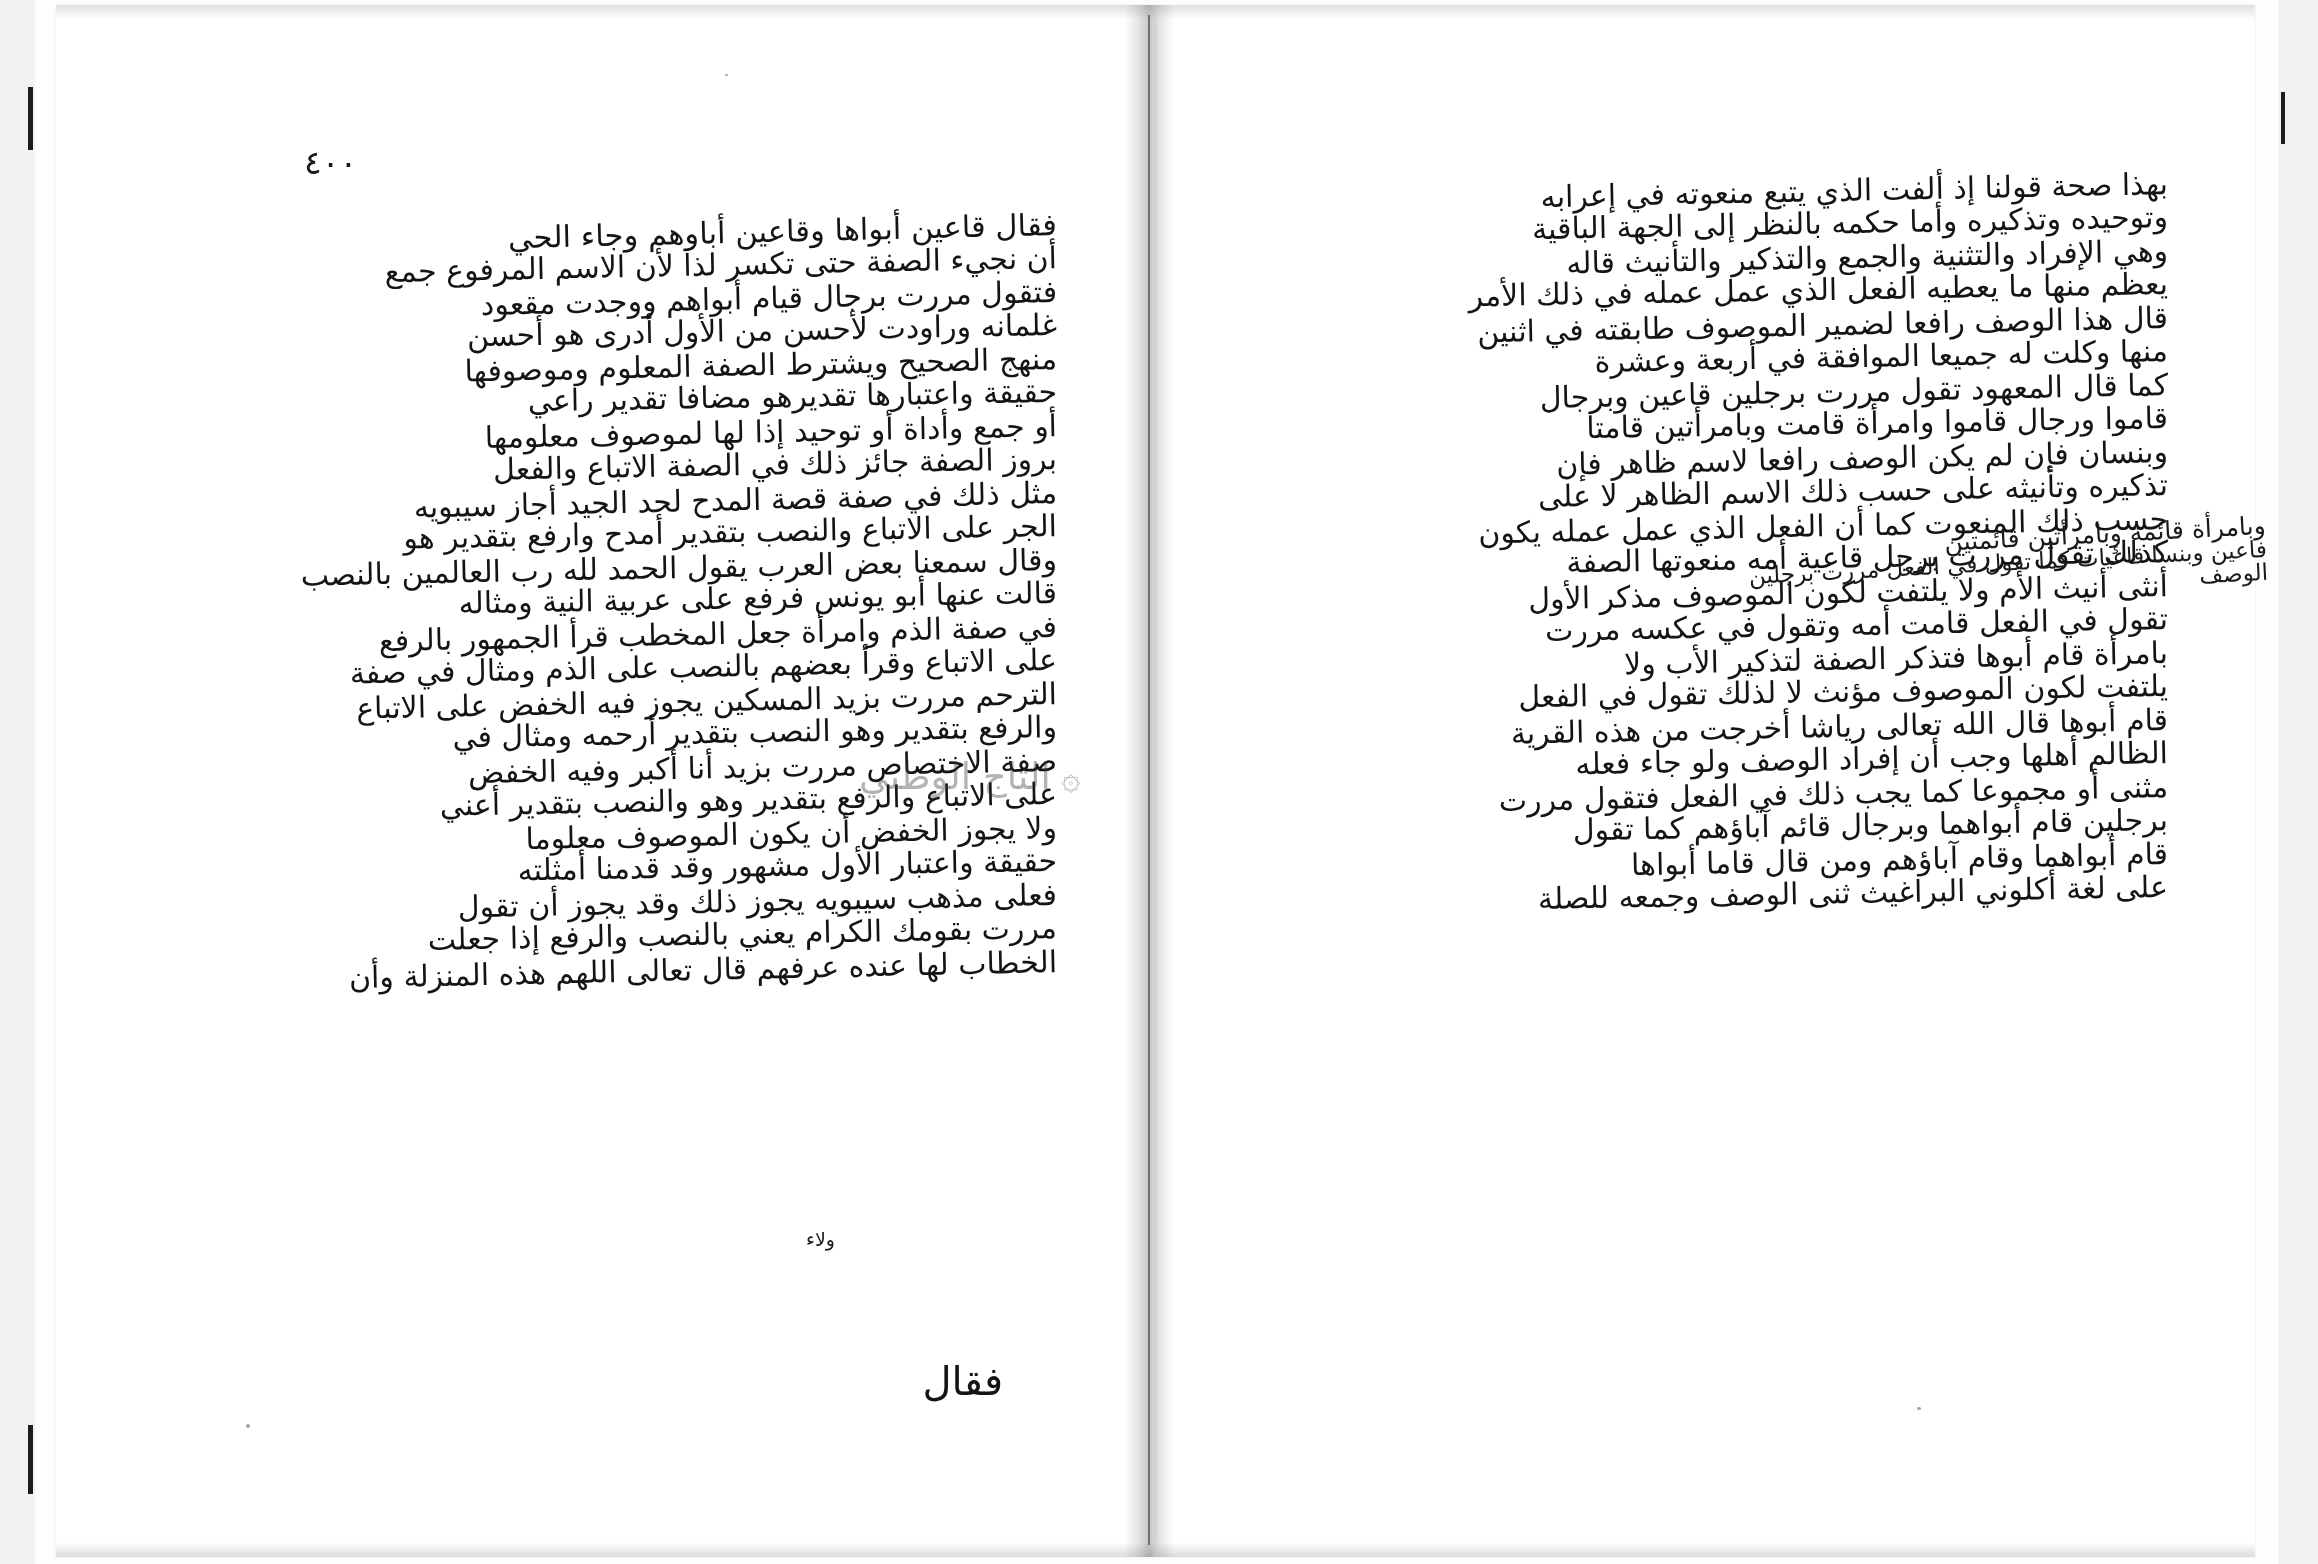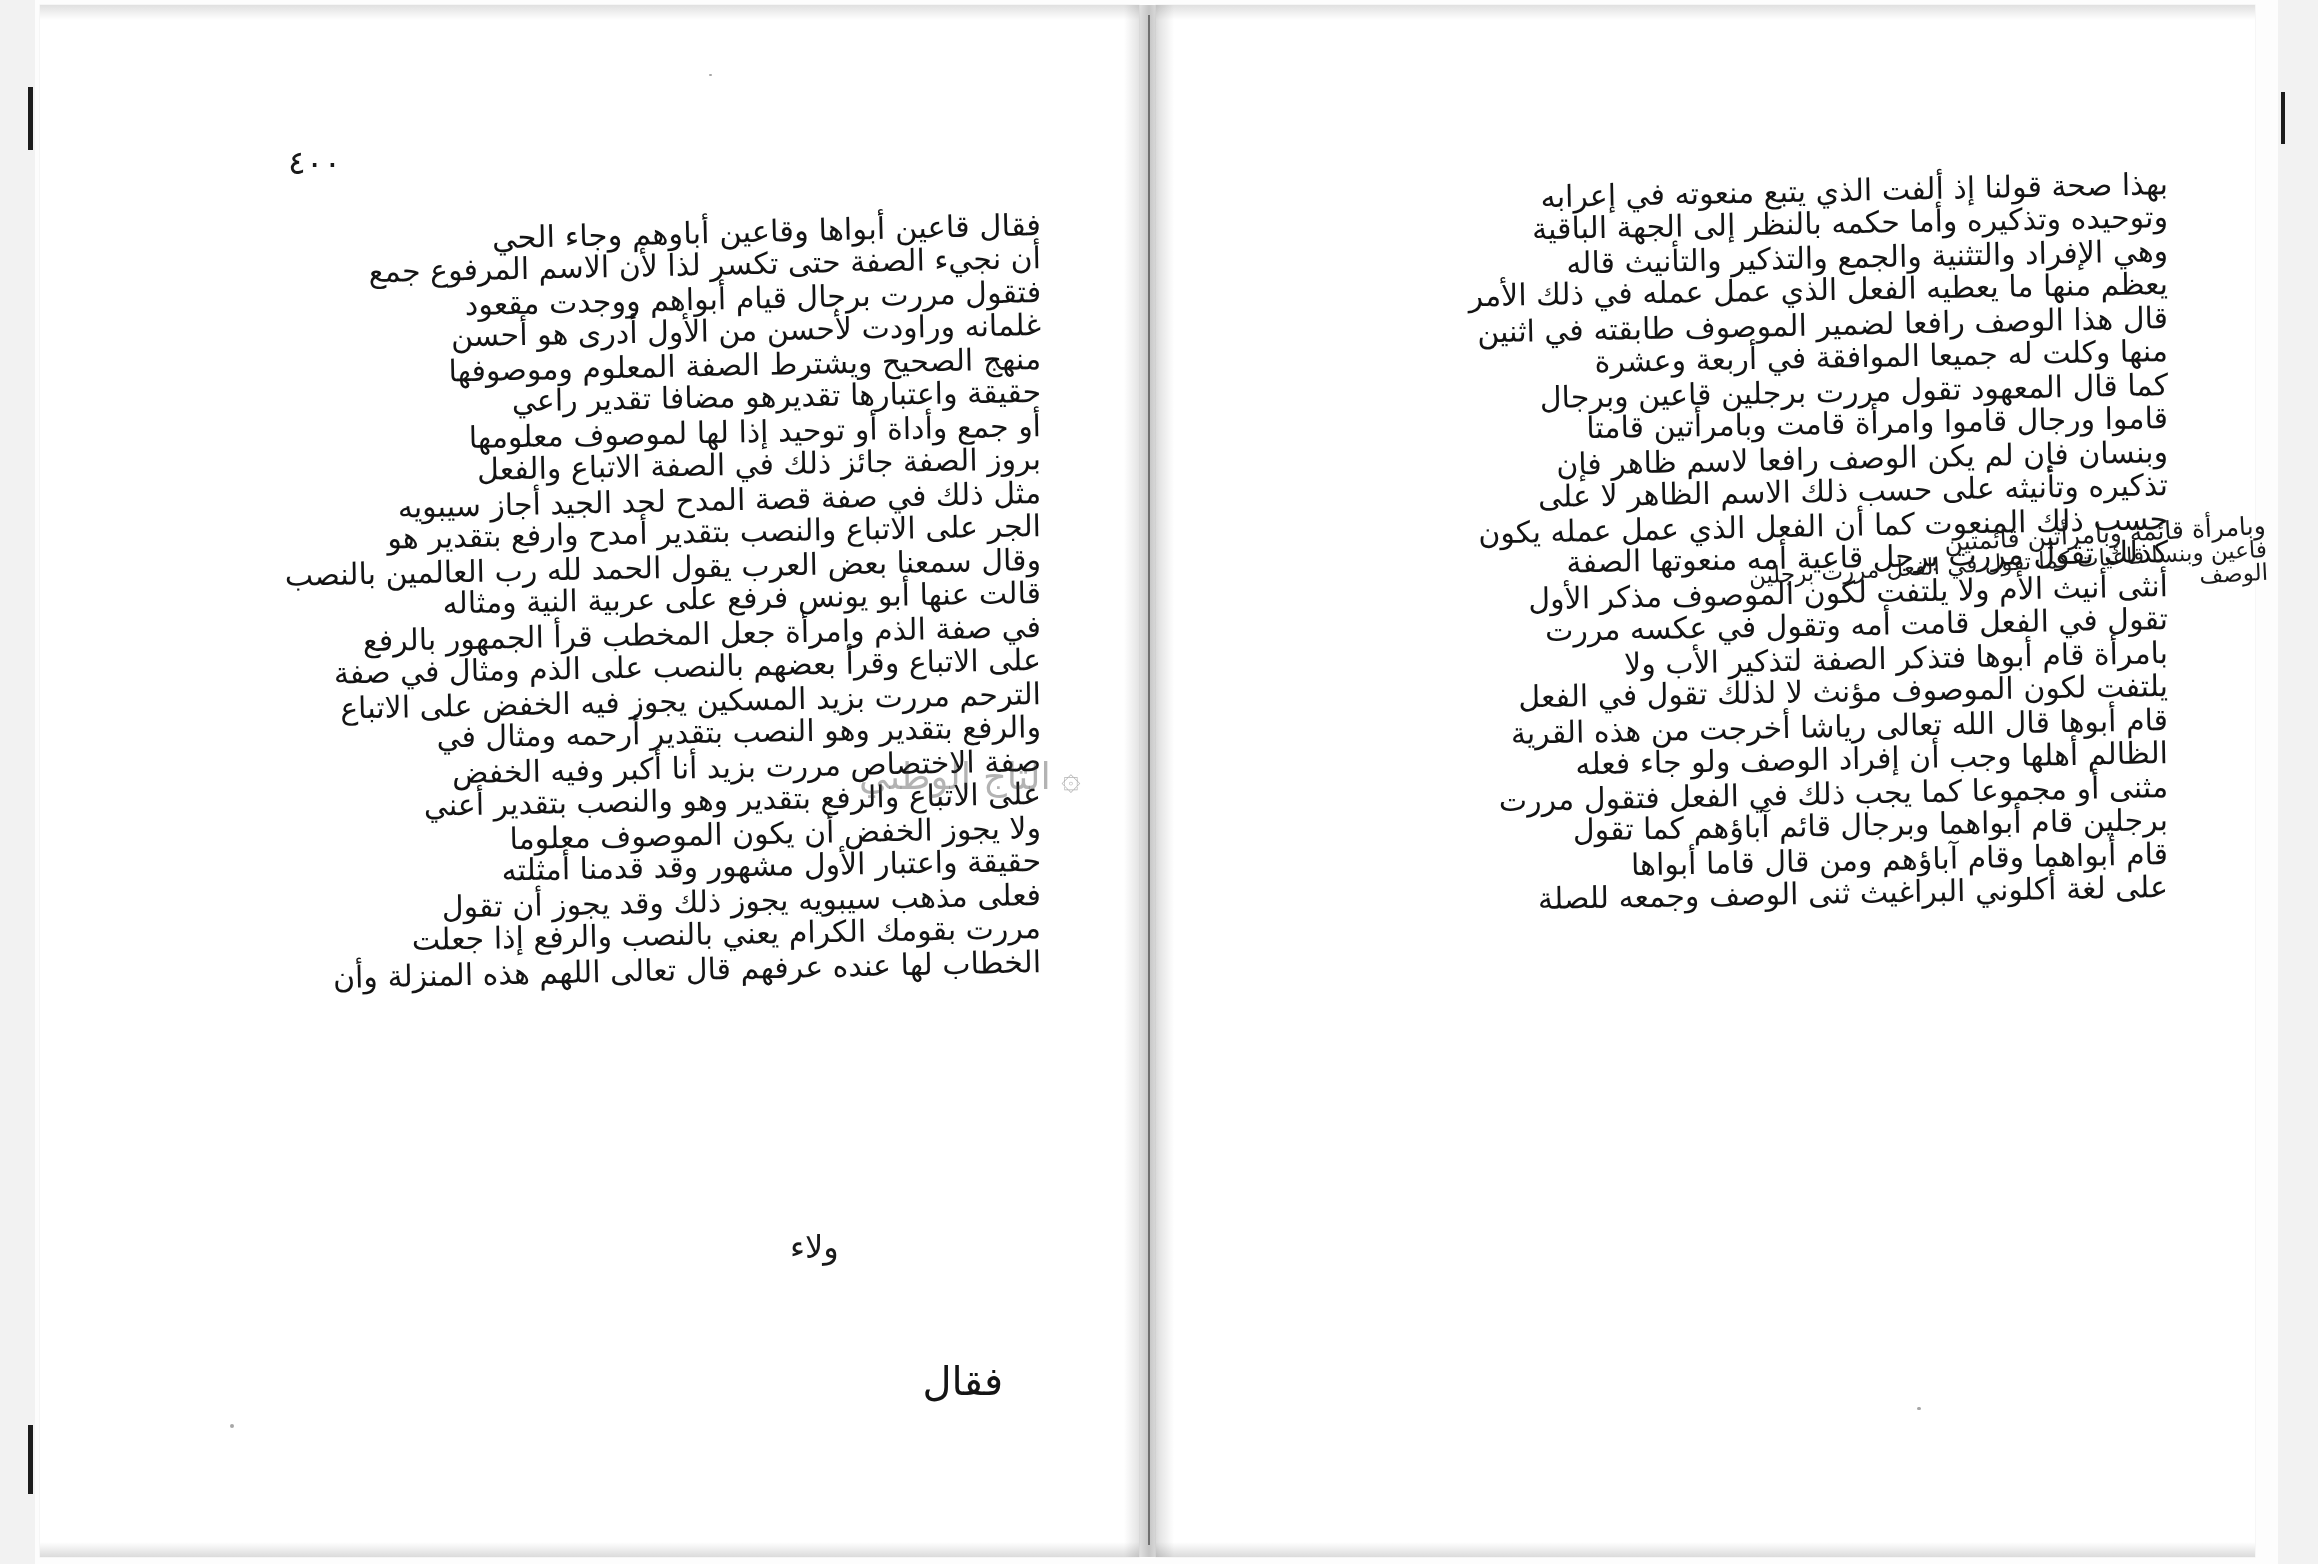--- a/index.html
+++ b/index.html
@@ -45,21 +45,21 @@
     height: 1552px;
   }
 
   .page {
     position: absolute;
     top: 0;
     bottom: 0;
     background: #ffffff;
     box-shadow: 0 0 0 0.6px rgba(0,0,0,0.05);
   }
-  .page-left  { left: 0;     width: 1099px; }
+  .page-left  { left: 16px;     width: 1099px; }
   .page-right { left: 1116px; width: 1099px; }
 
   
   .page-edge-top, .page-edge-bottom {
     position: absolute;
     left: 0; right: 0;
     height: 15px;
     background: linear-gradient(to bottom, rgba(0,0,0,0.12), rgba(0,0,0,0));
   }
   .page-edge-bottom {
@@ -144,21 +144,21 @@
     font-size: 40px;
     color: #141414;
     direction: rtl;
   }
 
   
   #verso-margin-note {
     position: absolute;
     left: 750px;
     top: 1223px;
-    font-size: 32px;
+    font-size: 19px;
     direction: rtl;
     color: #1a1a1a;
   }
 
   
   #recto-margin-gloss {
     position: absolute;
     left: 1800px;
     top: 519px;
     width: 427px;

